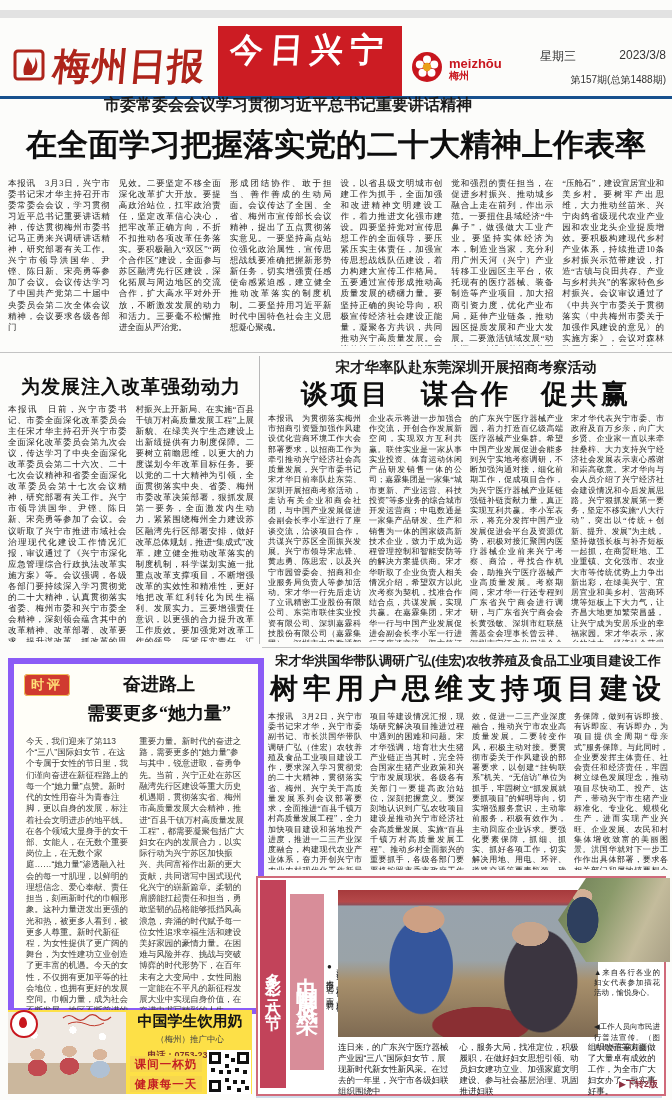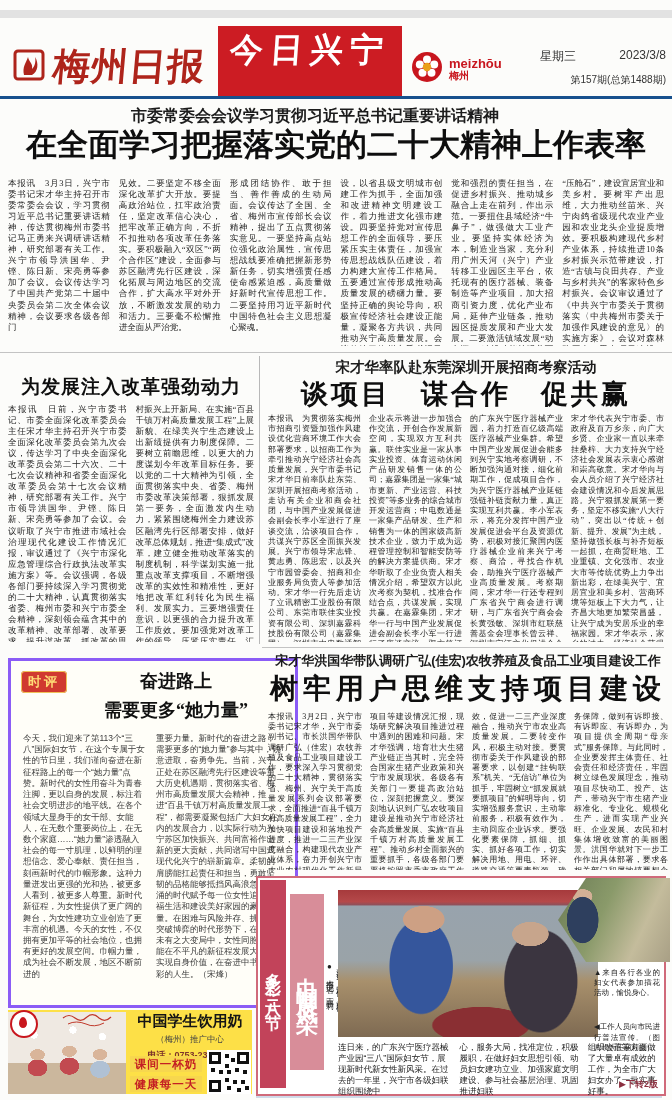--- a/index.html
+++ b/index.html
@@ -28,35 +28,35 @@
   
   .kicker{font-weight:700;text-align:center;white-space:nowrap;}
   .headline{font-weight:900;text-align:center;color:#0e0e0e;white-space:nowrap;
             font-family:"Liberation Sans","DejaVu Sans",sans-serif;}
   .cols{display:flex;}
   .cols .c{flex:1;overflow:hidden;text-align:justify;word-break:break-all;
            font-family:"Liberation Serif","DejaVu Serif",serif;color:#242424;}
   .hrule{background:#c3c3c3;height:1px;}
   .vrule{background:#b8b8b8;width:1px;}
   
-  .lead-kicker{left:0;top:106px;width:576px;font-size:16px;margin-left:27px;}
+  .lead-kicker{left:0;top:95px;width:576px;font-size:16px;}
   .lead-headline{left:0;top:124px;width:672px;font-size:31px;}
   .lead-cols{left:8px;top:178px;width:656px;height:168px;gap:9px;}
   .lead-cols .c{font-size:8.5px;line-height:1.3;}
   
   .reform-kicker{left:8px;top:360px;width:246px;font-size:11.5px;}
   .reform-headline{left:8px;top:374px;width:246px;font-size:19px;letter-spacing:1px;}
   .reform-cols{left:8px;top:404px;width:246px;height:238px;gap:9px;}
   .reform-cols .c{font-size:8.5px;line-height:1.3;}
   .invest-kicker{left:268px;top:358px;width:396px;font-size:14.5px;}
   .invest-headline{left:268px;top:376px;width:396px;font-size:27px;letter-spacing:3px;}
   .invest-cols{left:268px;top:414px;width:396px;height:228px;gap:8px;}
   .invest-cols .c{font-size:8px;line-height:1.28;}
   
-  .commentary-box{left:8px;top:658px;width:244px;height:344px;border:3px solid #8b5cf6;background:#fffef8;padding-left:40px;}
+  .commentary-box{left:8px;top:658px;width:244px;height:344px;border:6px solid #8b5cf6;background:#fffef8;}
   .commentary-tag{position:absolute;left:10px;top:10px;width:46px;height:22px;background:#d03a30;
                   border-radius:4px;color:#ffdf77;font-weight:700;font-size:13px;text-align:center;
                   line-height:22px;letter-spacing:3px;box-shadow:inset 0 0 0 1px #f0c25a;}
   .commentary-title{position:absolute;left:54px;right:8px;top:8px;text-align:center;
                     font-family:"Liberation Serif","DejaVu Serif",serif;font-weight:700;font-size:18px;color:#111;}
   .commentary-title .t2{margin-top:5px;}
   .commentary-cols{position:absolute;left:12px;right:12px;top:72px;bottom:12px;display:flex;gap:10px;}
   .commentary-cols .c{font-size:8.5px;line-height:1.32;color:#3a3a3a;}
   
   .project-kicker{left:268px;top:652px;width:400px;font-size:13px;}
@@ -173,21 +173,21 @@
     <div class="issueline">第157期(总第1488期)</div>
   </div>
 
   <div class="abs blue-rule"></div>
 
   <div class="abs kicker lead-kicker">市委常委会会议学习贯彻习近平总书记重要讲话精神</div>
   <div class="abs headline lead-headline">在全面学习把握落实党的二十大精神上作表率</div>
   <div class="abs cols lead-cols">
     <div class="c">本报讯　3月3日，兴宁市委书记宋才华主持召开市委常委会会议，学习贯彻习近平总书记重要讲话精神，传达贯彻梅州市委书记马正勇来兴调研讲话精神，研究部署有关工作。兴宁市领导洪国华、尹铿、陈日新、宋亮勇等参加了会议。会议传达学习了中国共产党第二十届中央委员会第二次全体会议精神，会议要求各级各部门</div>
     <div class="c">见效。二要坚定不移全面深化改革扩大开放。要提高政治站位，扛牢政治责任，坚定改革信心决心，把牢改革正确方向，不折不扣推动各项改革任务落实。要积极融入“双区”“两个合作区”建设，全面参与苏区融湾先行区建设，深化拓展与周边地区的交流合作，扩大高水平对外开放，不断激发发展的动力和活力。三要毫不松懈推进全面从严治党。</div>
-    <div class="c">形成团结协作、敢于担当、善作善成的生动局面。会议传达了全国、全省、梅州市宣传部长会议精神，提出了五点贯彻落实意见。一要坚持高点站位强化政治属性，宣传思想战线要准确把握新形势新任务，切实增强责任感使命感紧迫感，高质量做好新时代宣传思想工作。二要坚持用习近平新时代中国特色社会主义思想凝心聚魂。</div>
+    <div class="c">形成团结协作、敢于担当、善作善成的生动局面。会议传达了全国、全省、梅州市宣传部长会议精神，提出了五点贯彻落实意见。一要坚持高点站位强化政治属性，宣传思想战线要准确把握新形势新任务，切实增强责任感使命感紧迫感，建立健全推动改革落实的制度机制。二要坚持用习近平新时代中国特色社会主义思想凝心聚魂。</div>
     <div class="c">设，以省县级文明城市创建工作为抓手，全面加强和改进精神文明建设工作，着力推进文化强市建设。四要坚持党对宣传思想工作的全面领导，要压紧压实主体责任，加强宣传思想战线队伍建设，着力构建大宣传工作格局。五要通过宣传形成推动高质量发展的磅礴力量。要坚持正确的舆论导向，积极宣传经济社会建设正能量，凝聚各方共识，共同推动兴宁高质量发展。会议传达了梅州市委书记马正勇专题来兴调研精神，要求各级各部门要全面贯彻落实马正勇来兴调研精神，以高度的政治自</div>
     <div class="c">觉和强烈的责任担当，在促进乡村振兴、推动城乡融合上走在前列，作出示范。一要扭住县域经济“牛鼻子”，做强做大工业产业。要坚持实体经济为本，制造业当家，充分利用广州天河（兴宁）产业转移工业园区主平台，依托现有的医疗器械、装备制造等产业项目，加大招商引资力度，优化产业布局，延伸产业链条，推动园区提质发展和产业大发展。二要激活镇域发展“动力源”，建设功能较强美丽圩镇。要强化乡镇联城带村节点功能，建强中心镇专业镇特色镇，全面提升乡镇综合服务功能。三要狠抓乡村发展</div>
     <div class="c">“压舱石”，建设宜居宜业和美乡村。要树牢产出思维，大力推动丝苗米、兴宁肉鸽省级现代农业产业园和农业龙头企业提质增效。要积极构建现代乡村产业体系，持续推进10条乡村振兴示范带建设，打造“古镇与良田共存、产业与乡村共兴”的客家特色乡村振兴。会议审议通过了《中共兴宁市委关于贯彻落实〈中共梅州市委关于加强作风建设的意见〉的实施方案》，会议对森林防灭火、重点项目建设、安全生产、春耕备耕等近期重点工作作出部署，还研究了其他事项。（宋兴）</div>
   </div>
 
   <div class="abs hrule" style="left:0;top:352px;width:672px;"></div>
   <div class="abs vrule" style="left:259px;top:356px;height:288px;"></div>
 
   <div class="abs headline reform-headline">为发展注入改革强劲动力</div>
   <div class="abs cols reform-cols">

